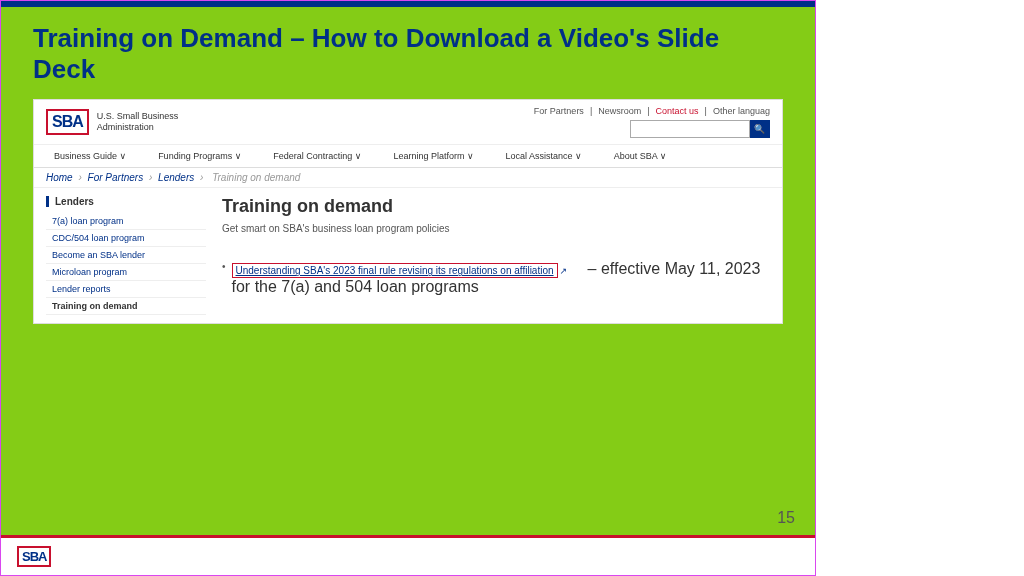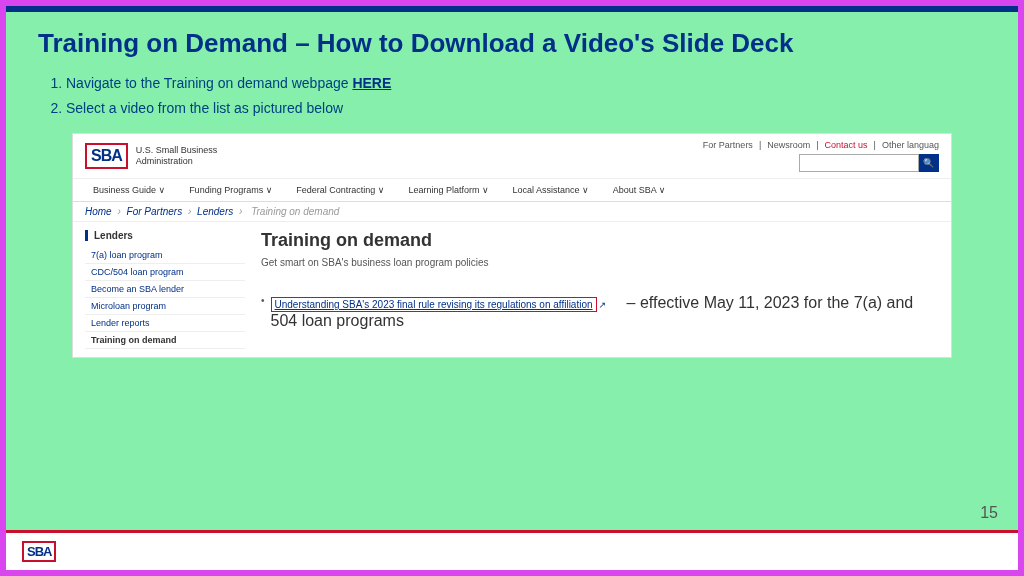--- a/index.html
+++ b/index.html
@@ -7,25 +7,25 @@
       width: 1024px;
       height: 576px;
       font-family: Arial, sans-serif;
       background: #fff;
       overflow: hidden;
       position: relative;
     }
 
     
     .slide {
-      width: 1024px;
+      width: 816px;
       height: 576px;
-      background: #86efac;
+      background: #84cc16;
       position: relative;
-      border: 6px solid #d946ef;
+      border: 1px solid #d946ef;
     }
 
     
     .top-border {
       height: 6px;
       background: #003087;
       width: 100%;
     }
 
     
@@ -157,21 +157,21 @@
       border: none;
       height: 18px;
       width: 20px;
       font-size: 9px;
       cursor: pointer;
     }
 
     
     .sba-nav {
       display: flex;
-      gap: 8px;
+      gap: 16px;
       border-bottom: 1px solid #ddd;
       padding: 0 12px;
       background: #fff;
       align-items: flex-end;
     }
     .sba-nav-item {
       font-size: 9px;
       color: #333;
       padding: 6px 8px;
       cursor: pointer;
@@ -292,26 +292,20 @@
 </head>
 <body>
 
 <div class="slide">
   <div class="top-border"></div>
 
   <div class="main-content">
 
     <h1 class="slide-title">Training on Demand – How to Download a Video's Slide Deck</h1>
 
-    <ol class="instructions">
-      <li>
-        <span>Navigate to the Training on demand webpage </span><a class="link-here">HERE</a>
-      </li>
-      <li>Select a video from the list as pictured below</li>
-    </ol>
 
     <div class="website-mockup">
 
       <div class="sba-header">
         <div class="sba-logo-area">
           <div class="sba-logo-box">SBA</div>
           <div class="sba-logo-text">
             <div>U.S. Small Business</div>
             <div>Administration</div>
           </div>

